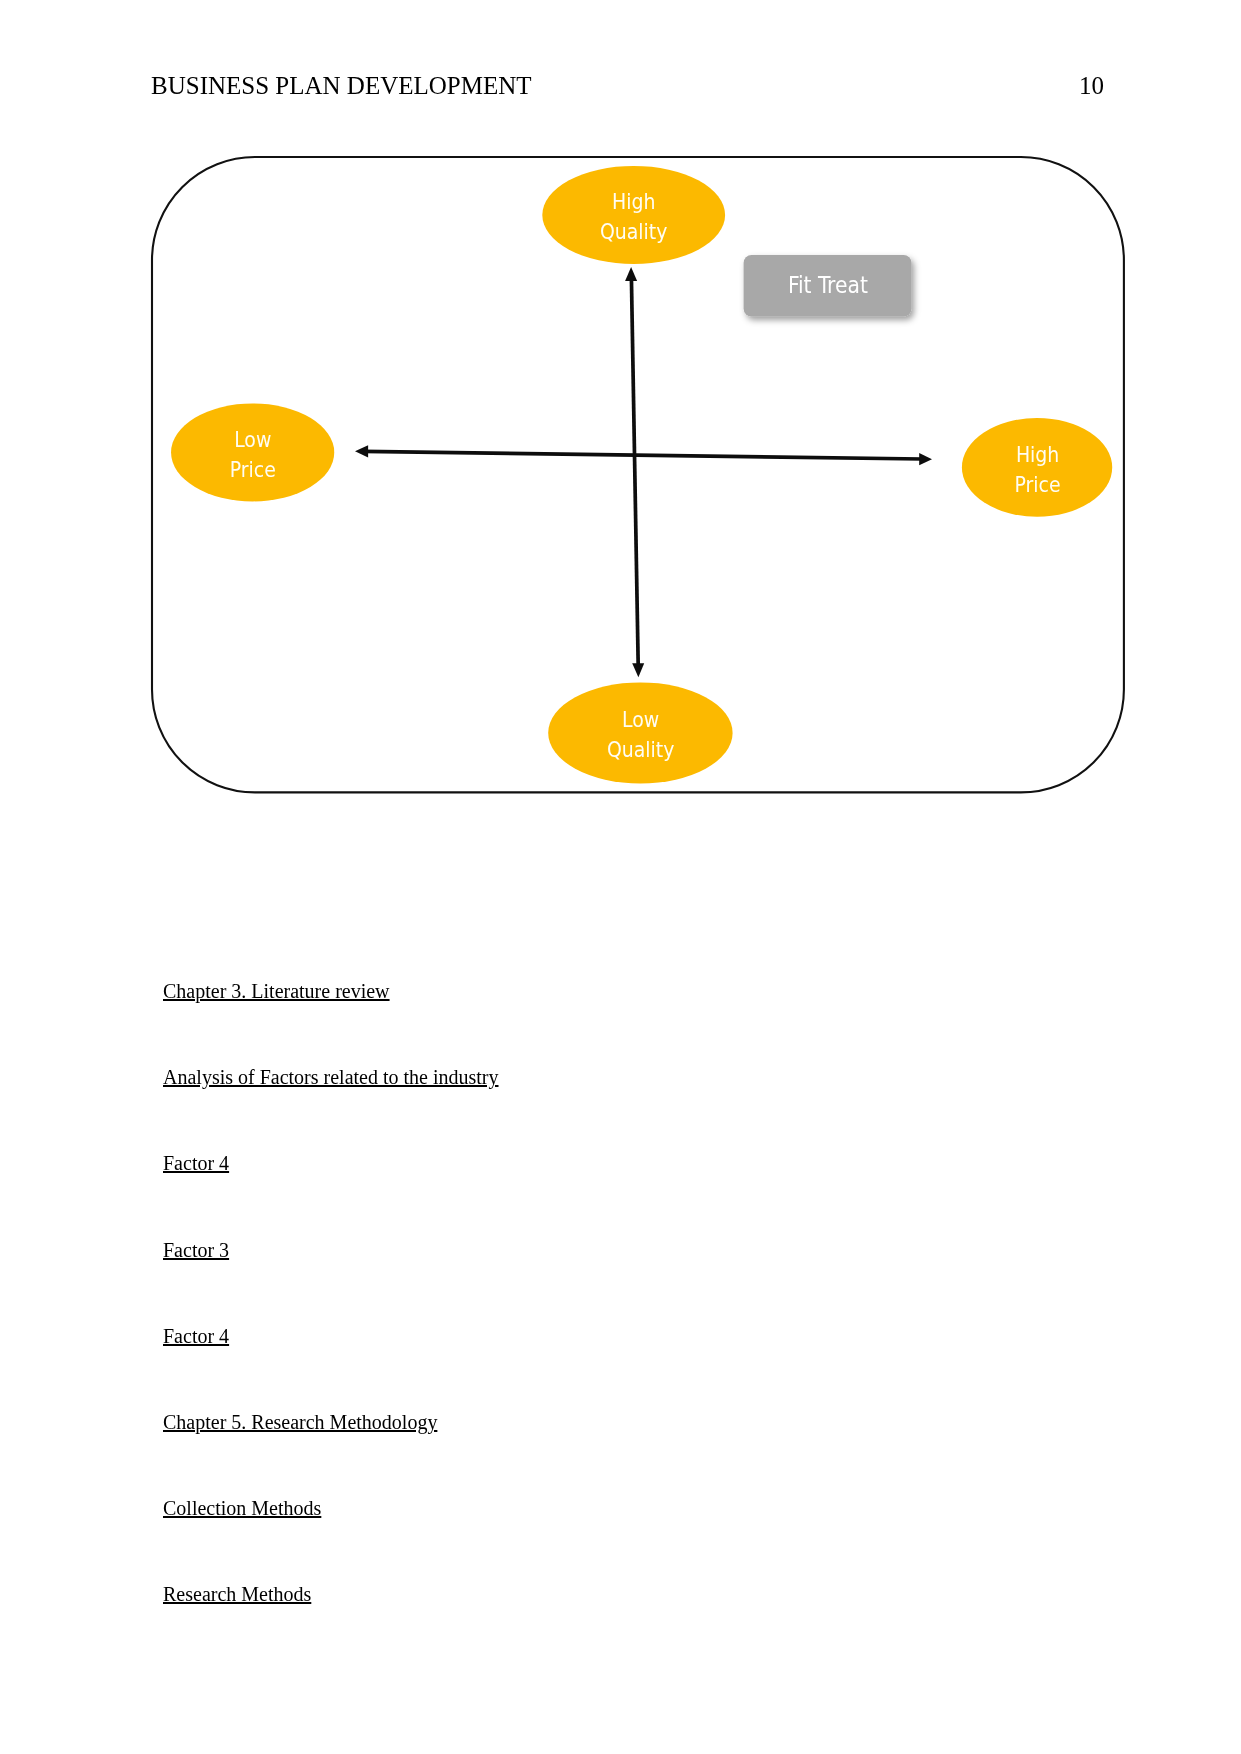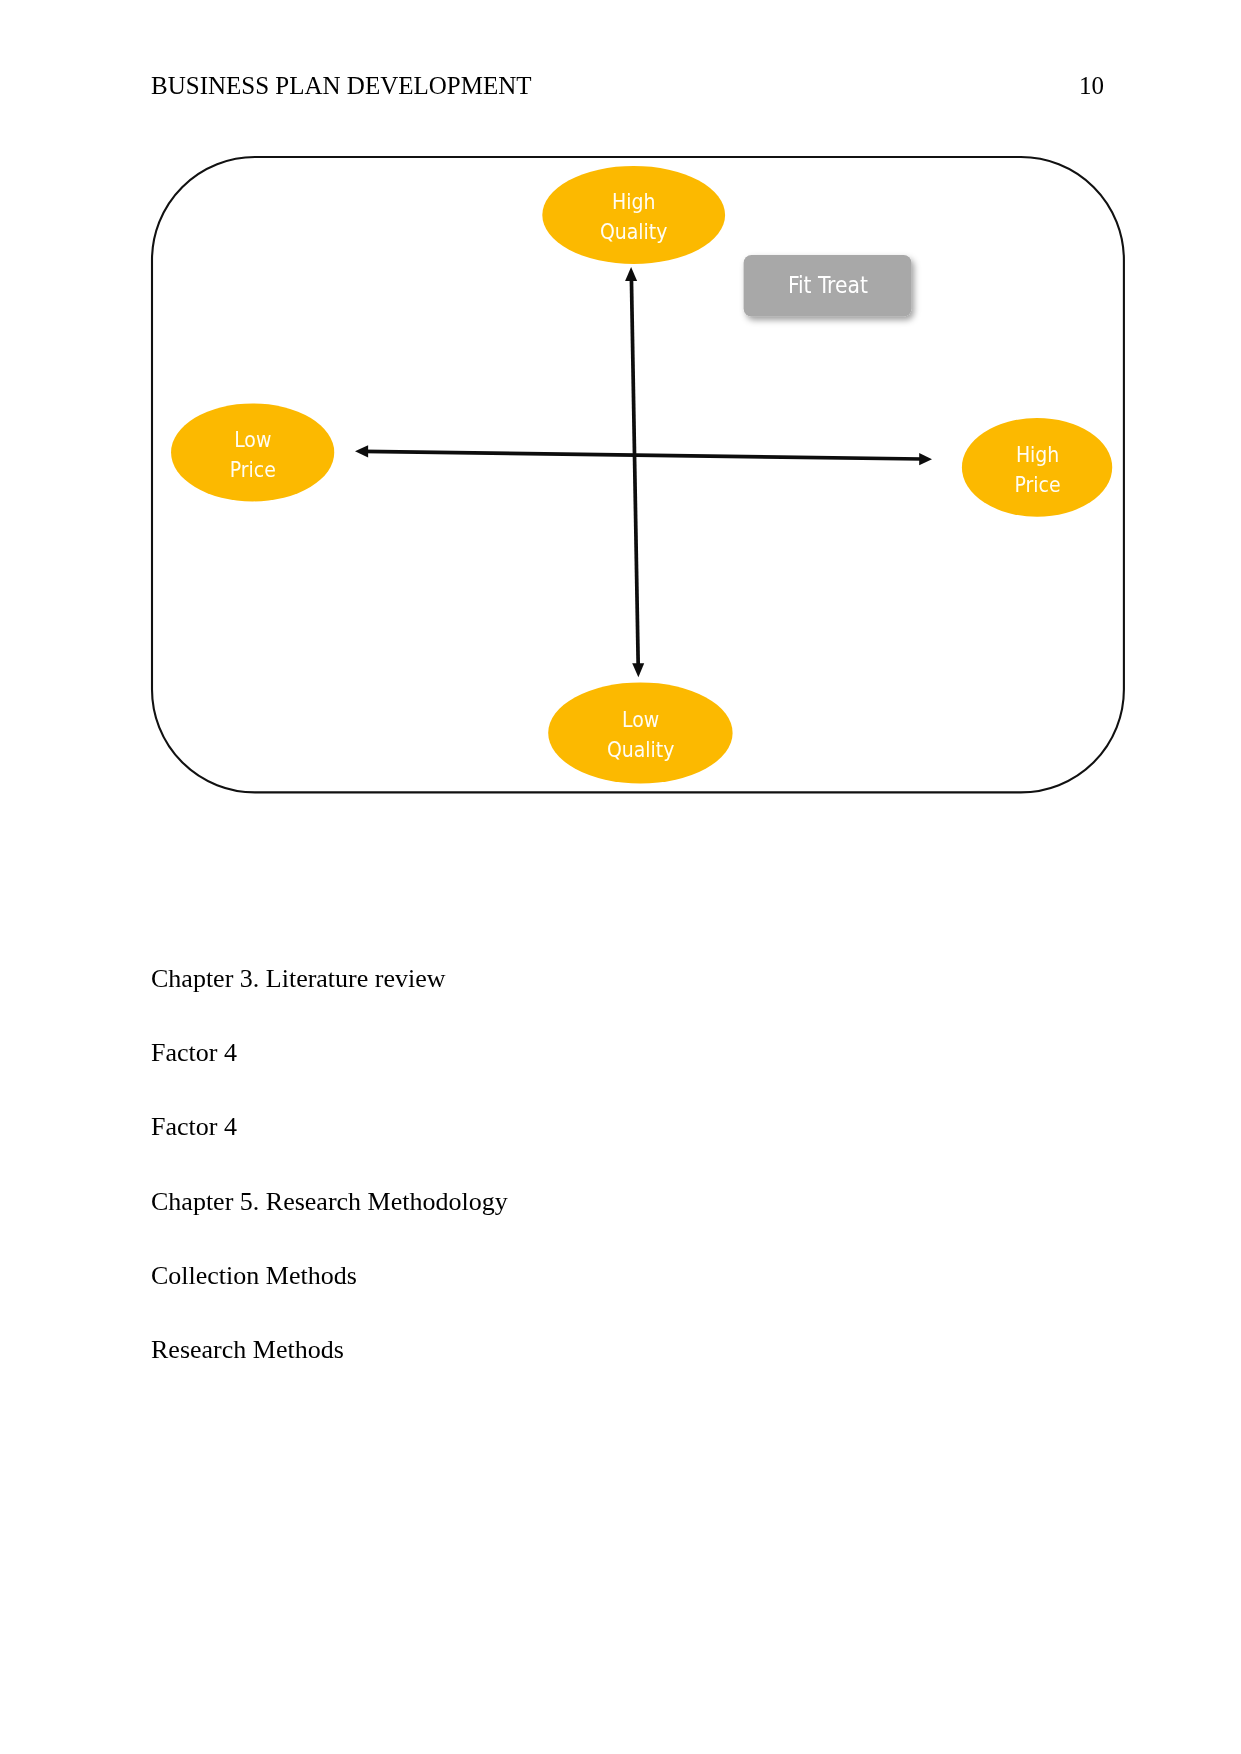--- a/index.html
+++ b/index.html
@@ -7,21 +7,21 @@
   body{width:1241px;height:1754px;position:relative;overflow:hidden;
        font-family:"Liberation Serif", serif;color:#000;}
   .page{position:absolute;inset:0;}
   .hdr{position:absolute;left:151px;top:72px;font-size:25px;white-space:nowrap;}
   .pgnum{position:absolute;left:1067px;top:72px;font-size:25px;margin-left:12px;}
   .figure{position:absolute;left:151.4px;top:156px;width:1000px;height:680px;}
   .fig-svg{display:block;overflow:visible;}
   .lbl{font-family:"DejaVu Sans", sans-serif;font-stretch:condensed;font-size:21px;fill:#fffdf4;}
   .lbl-box{font-size:22.6px;fill:#ffffff;font-stretch:condensed;}
   .bodytext{position:absolute;left:151px;top:942px;width:900px;}
-  .bodytext p{margin:0;font-size:26px;line-height:74.2px;white-space:nowrap;}
+  .bodytext p{margin:12px;font-size:20px;line-height:74.2px;white-space:nowrap;text-decoration:underline;}
 </style>
 </head>
 <body>
 
 <div class="page">
   <div class="hdr">BUSINESS PLAN DEVELOPMENT</div>
   <div class="pgnum">10</div>
 
   <div class="figure">
     <svg class="fig-svg" width="1000" height="680" viewBox="0 0 1000 680">
@@ -71,19 +71,21 @@
       <g>
         <ellipse cx="489.4" cy="576.95" rx="92.2" ry="50.55" fill="#fcb900"></ellipse>
         <text class="lbl" x="489.7" y="571.3" text-anchor="middle">Low</text>
         <text class="lbl" x="489.7" y="600.5" text-anchor="middle">Quality</text>
       </g>
     </svg>
   </div>
 
   <div class="bodytext">
     <p>Chapter 3. Literature review</p>
+    <p>Analysis of Factors related to the industry</p>
     <p>Factor 4</p>
+    <p>Factor 3</p>
     <p>Factor 4</p>
     <p>Chapter 5. Research Methodology</p>
     <p>Collection Methods</p>
     <p>Research Methods</p>
   </div>
 </div>
 
 </body></html>

